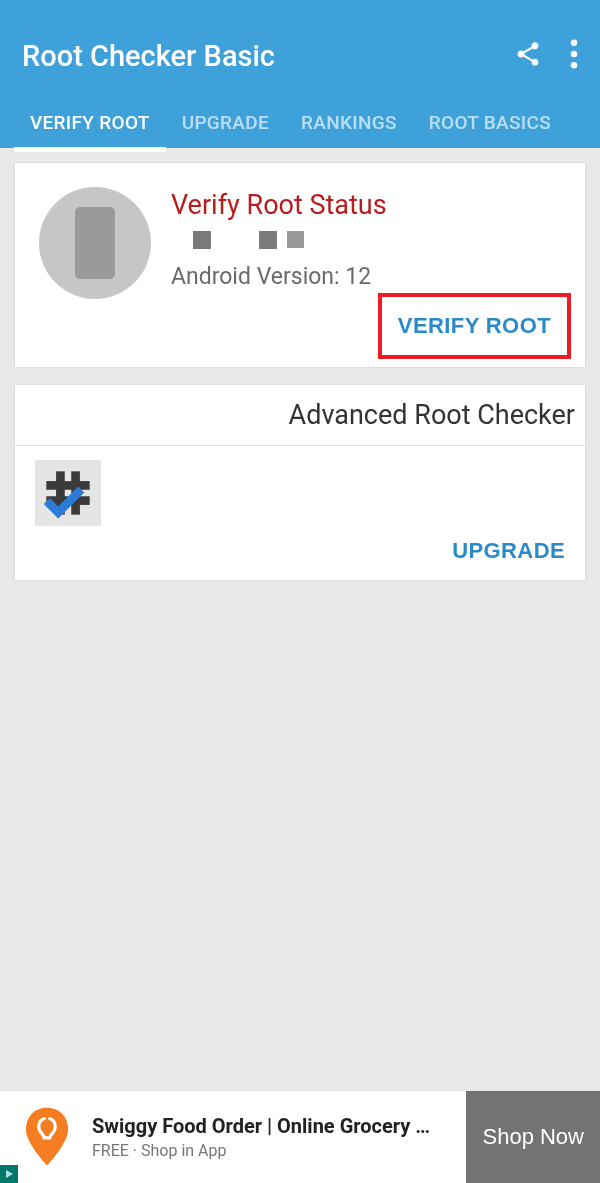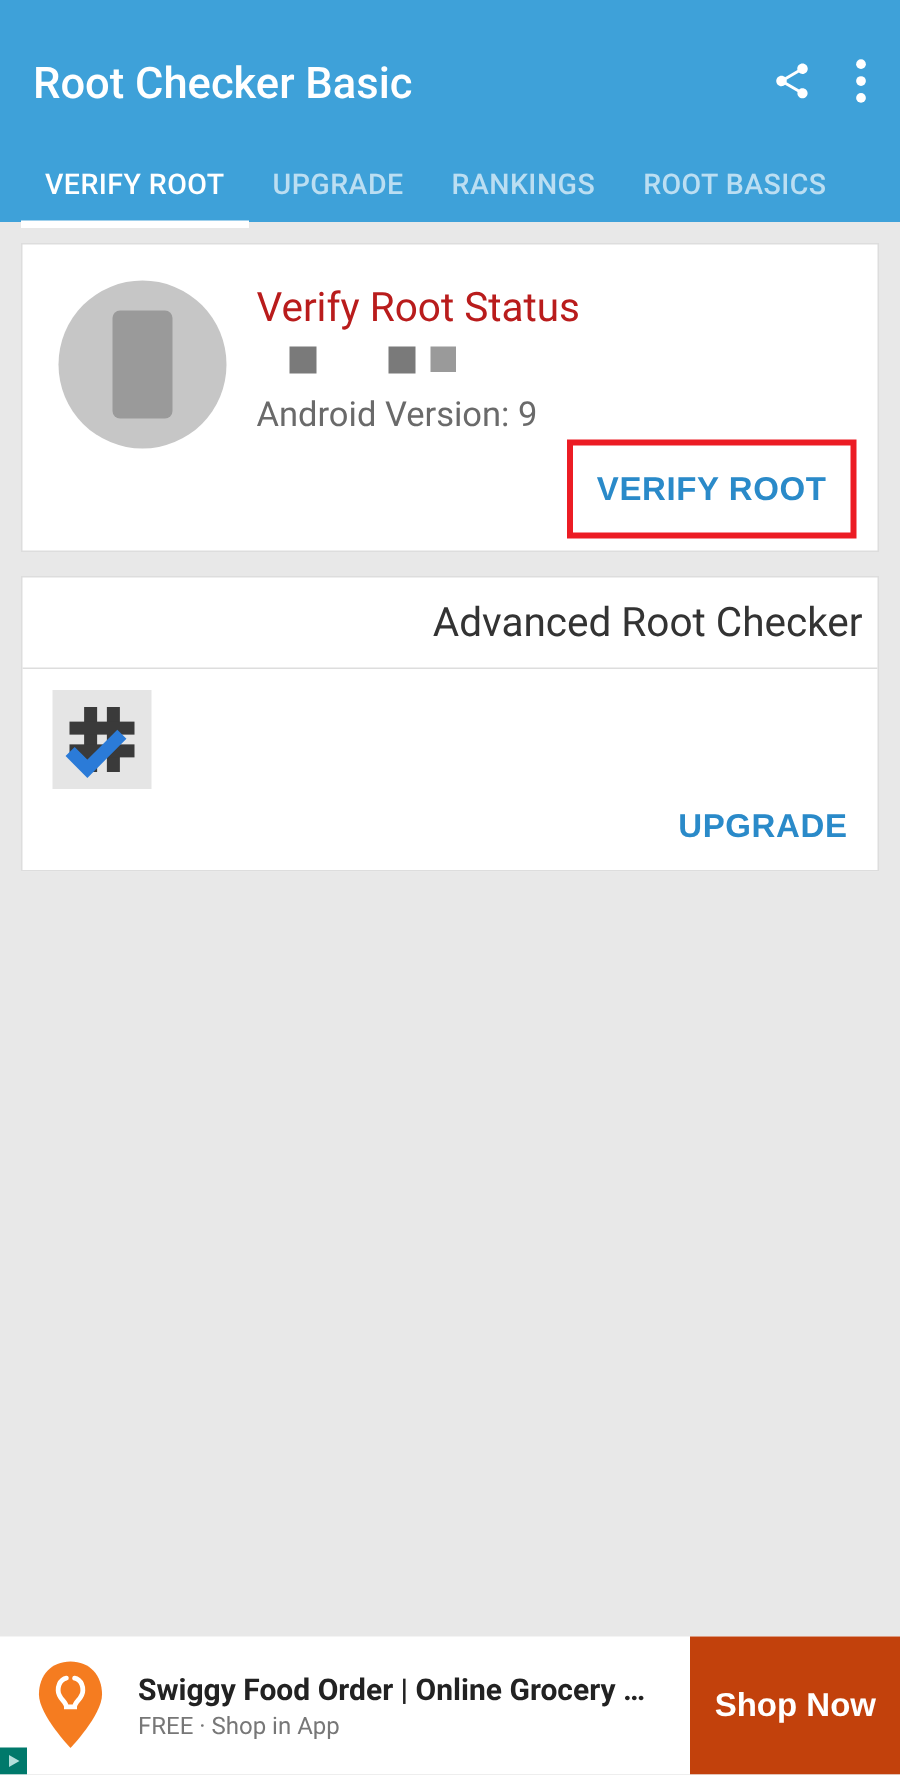--- a/index.html
+++ b/index.html
@@ -228,24 +228,24 @@
       white-space: nowrap;
       overflow: hidden;
       text-overflow: ellipsis;
     }
     .ad-subtitle {
       color: #777777;
       font-size: 16px;
       margin-top: 3px;
     }
     .ad-button {
-      background: #c2410c;
+      background: #737373;
       color: #ffffff;
       font-size: 22px;
-      font-weight: 700;
+      font-weight: 400;
       border: none;
       height: 92px;
       padding: 0 16px;
       cursor: pointer;
       flex-shrink: 0;
     }
   </style>
 </head>
 <body>
 
@@ -284,21 +284,21 @@
       </div>
       <div class="verify-info">
         <div class="verify-title">Verify Root Status</div>
         <div class="loading-dots">
           <div class="dot"></div>
           <div class="dot-group">
             <div class="dot"></div>
             <div class="dot small"></div>
           </div>
         </div>
-        <div class="android-version">Android Version: 9</div>
+        <div class="android-version">Android Version: 12</div>
       </div>
     </div>
     <div class="verify-button-wrap">
       <button class="verify-button">VERIFY ROOT</button>
     </div>
   </div>
 
   <div class="card">
     <div class="card-advanced-header">
       <div class="advanced-title">Advanced Root Checker</div>

